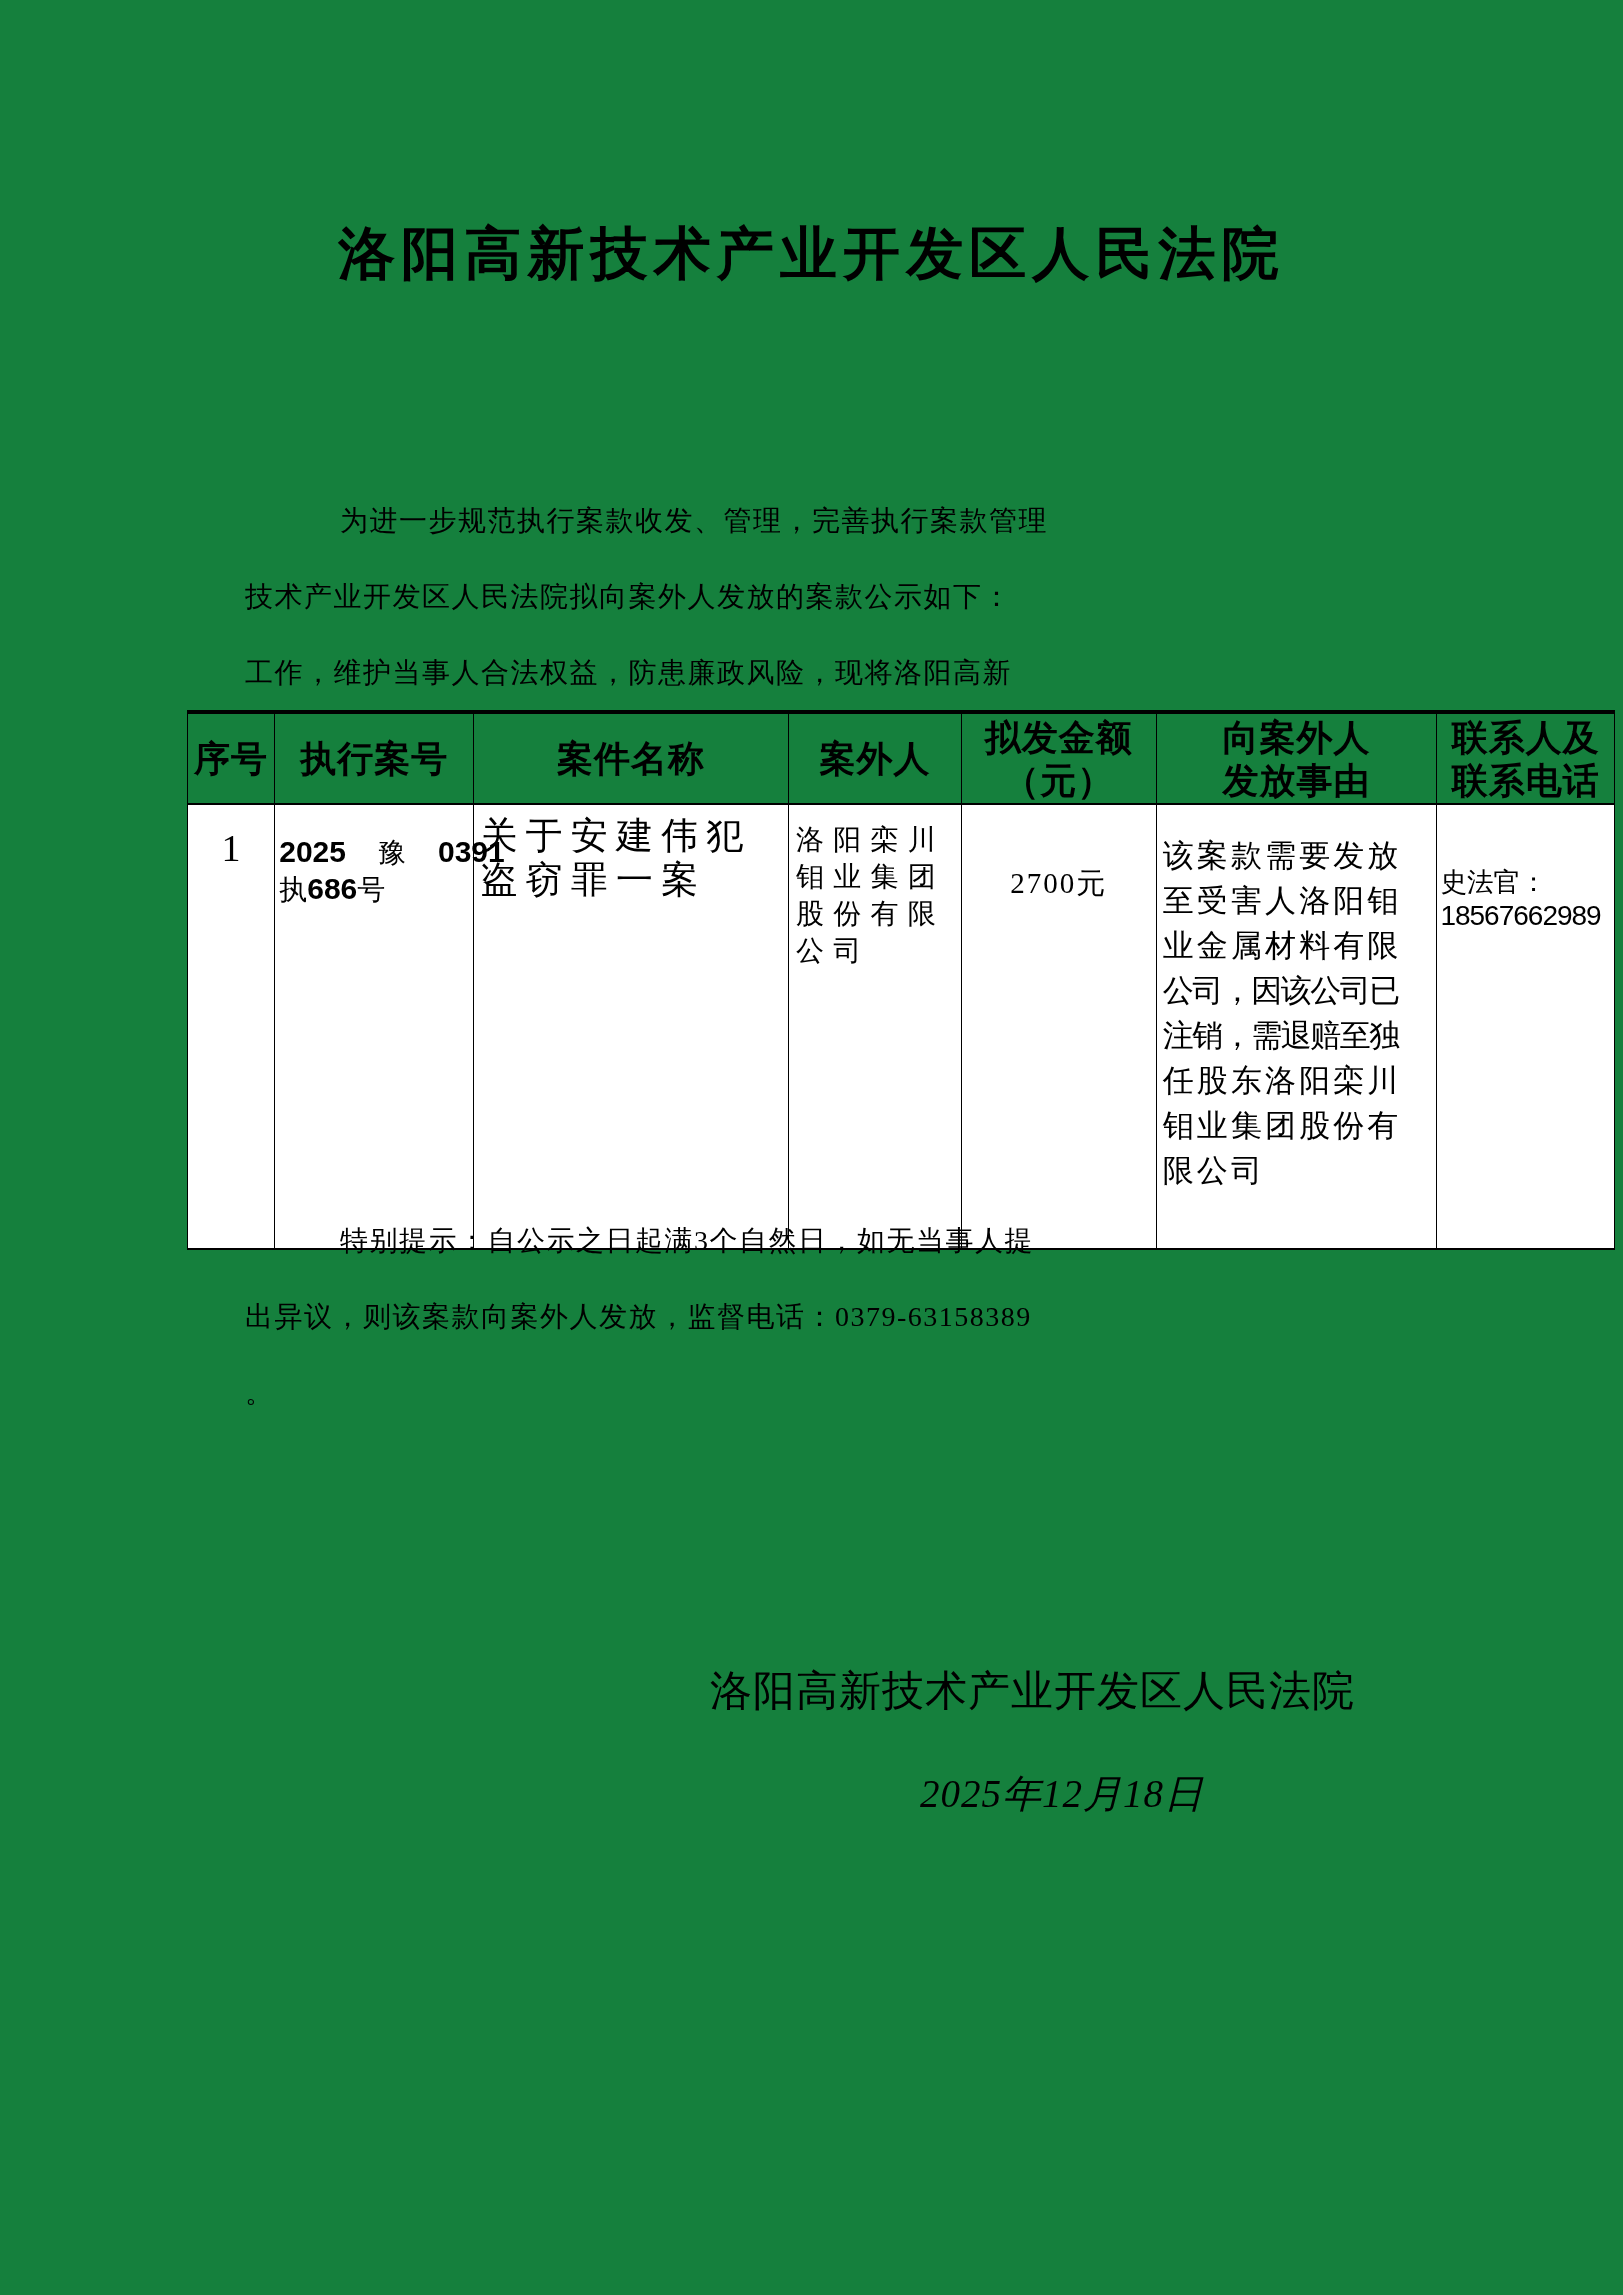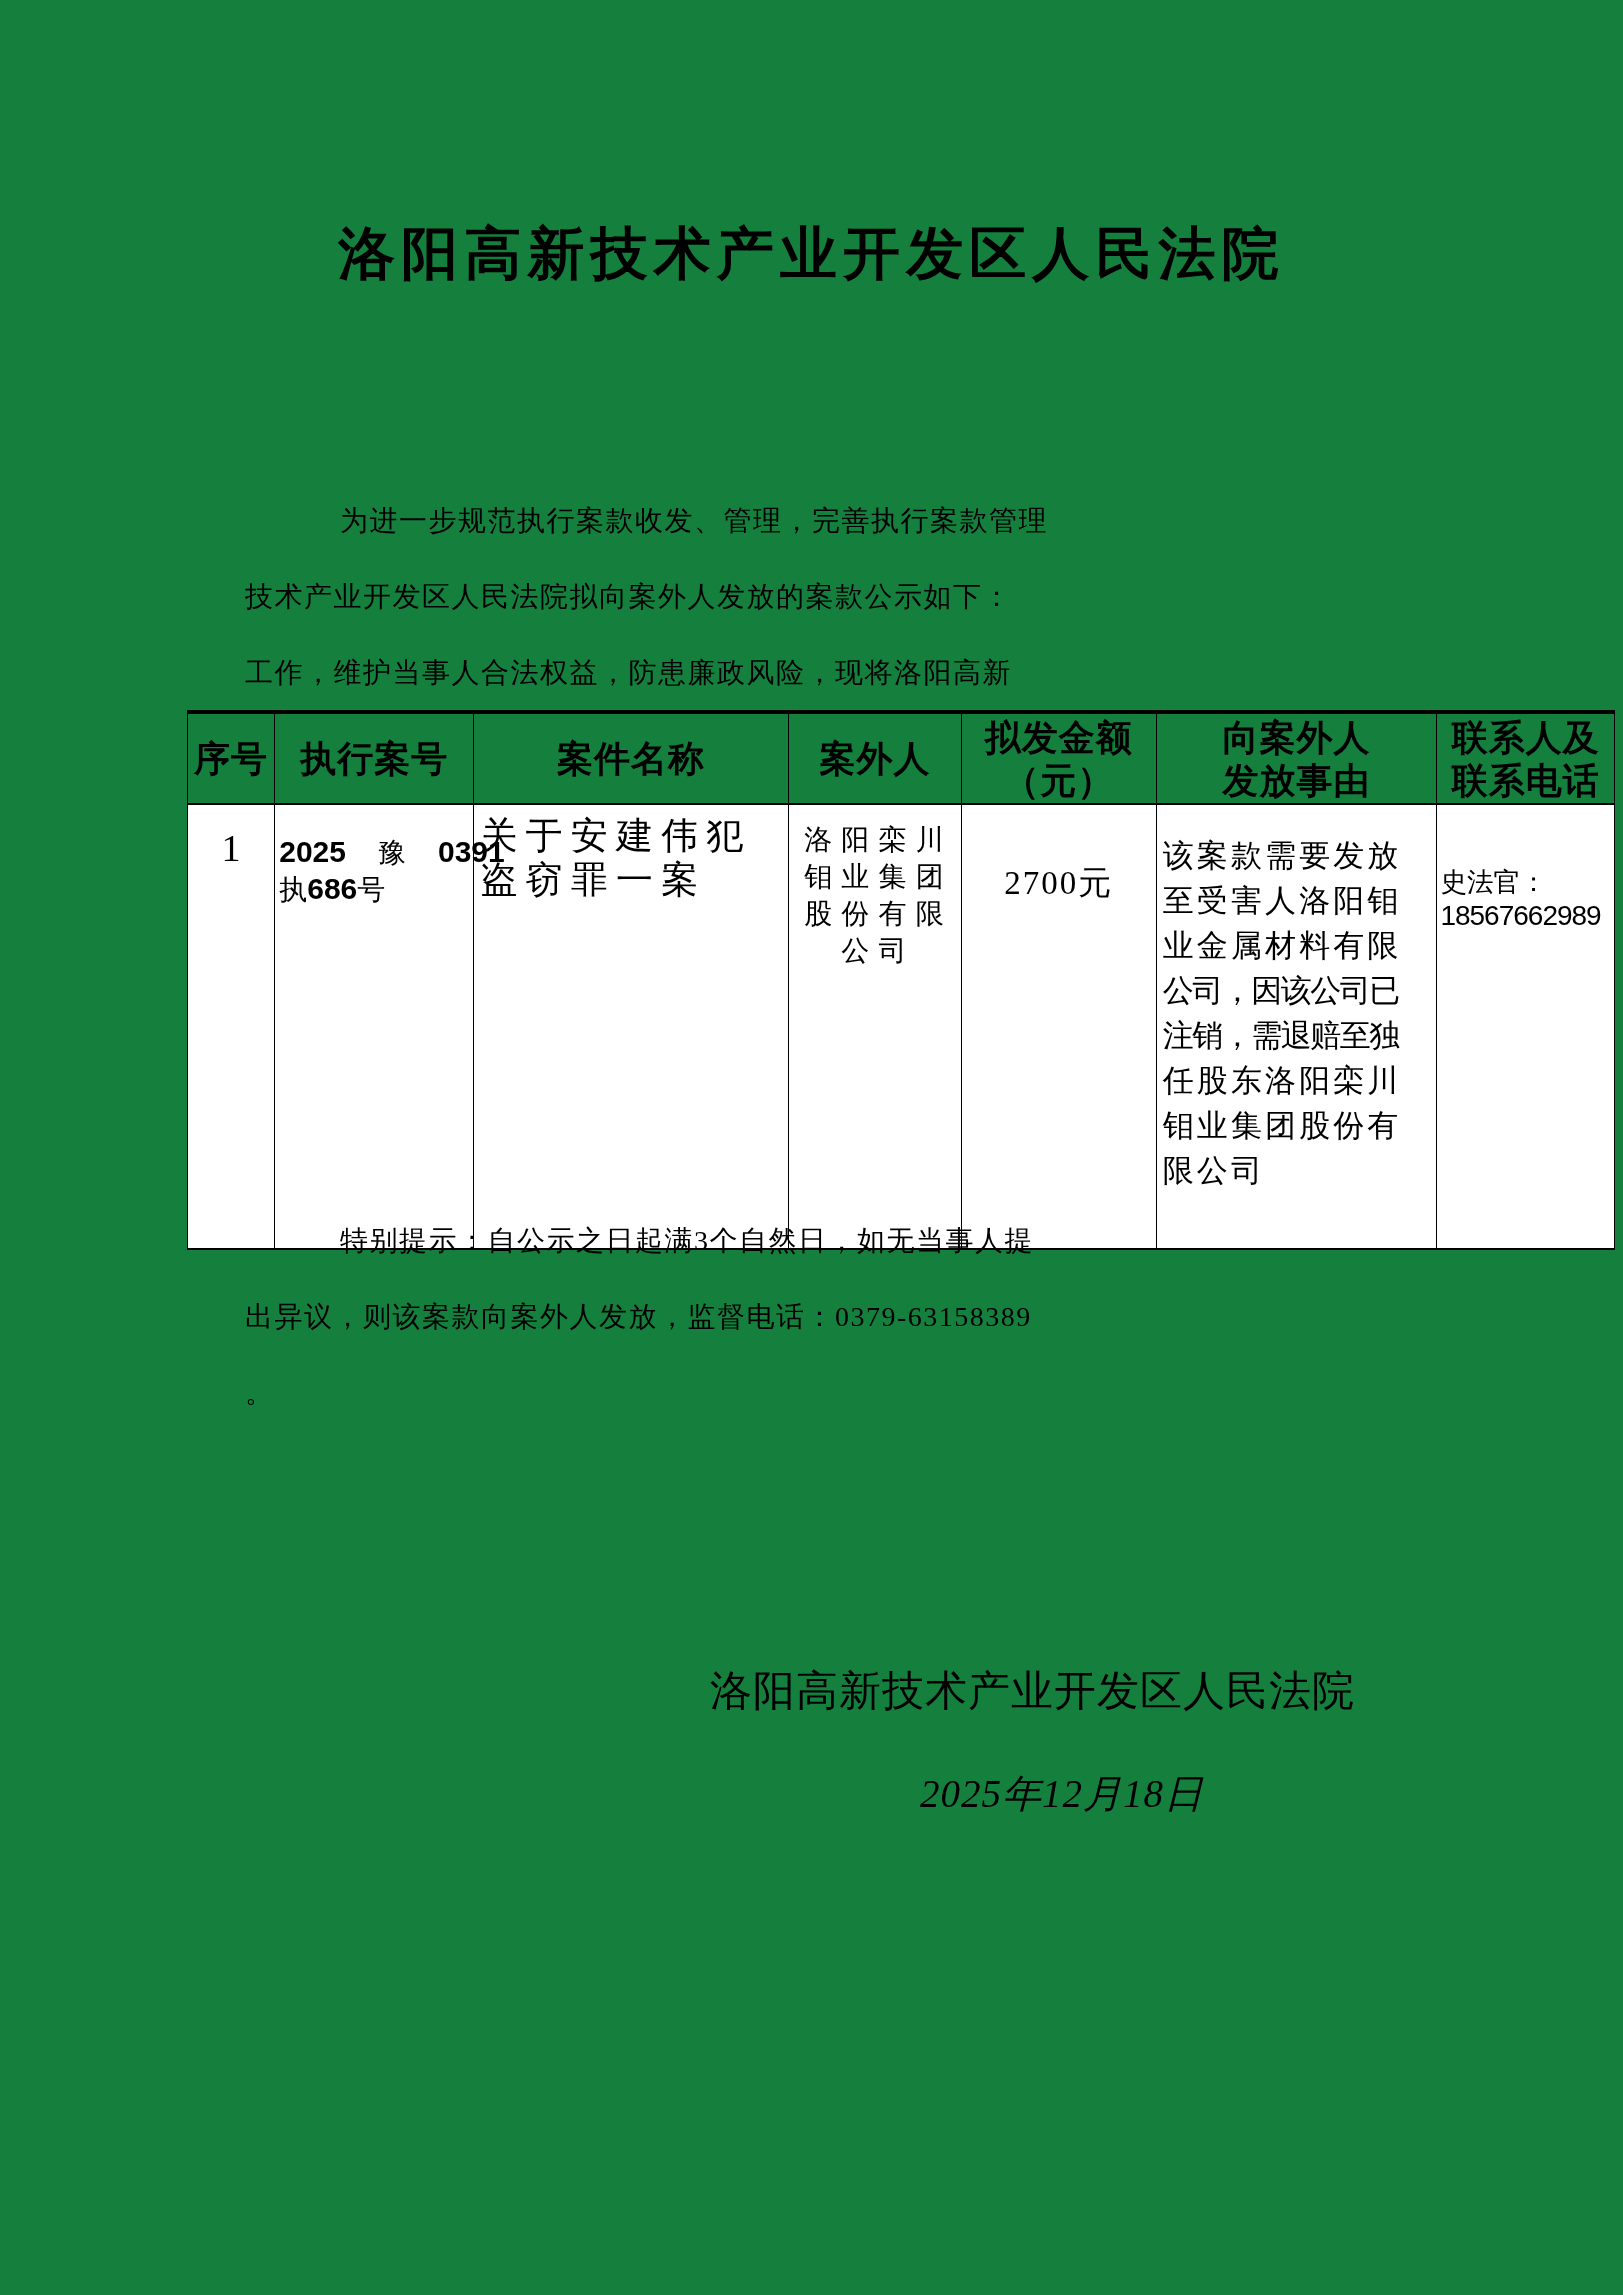--- a/index.html
+++ b/index.html
@@ -56,23 +56,23 @@
   }
   td.c-seq{padding-top:23px;text-align:center;font-size:38px;line-height:41px;}
   td.c-caseno{padding:30px 2px 0 4.1px;}
   .cnl1{display:flex;justify-content:space-between;align-items:baseline;padding-right:2px;gap:32px;}
   .num{font-family:"Liberation Sans","DejaVu Sans",sans-serif;font-weight:700;font-size:30px;line-height:33px;}
   .cjk-s{font-family:"Liberation Serif","DejaVu Serif",serif;font-size:28px;line-height:33px;}
   .cnl2{margin-top:3.1px;font-size:0;white-space:nowrap;}
   .cnl2 span{display:inline-block;vertical-align:baseline;}
   td.c-casename{padding:9.2px 0 0 6.1px;margin-left:44px;}
   .casename-line{font-size:37px;line-height:44px;letter-spacing:8.2px;white-space:nowrap;}
-  td.c-outsider{padding:16.4px 0 0 7.2px;text-align:center;}
+  td.c-outsider{padding:16.4px 0 0 7.2px;}
   .outsider-line{font-size:28px;line-height:37px;letter-spacing:9.2px;white-space:nowrap;}
-  td.c-amount{padding-top:60px;text-align:center;font-size:33px;line-height:36px;letter-spacing:2px;}
+  td.c-amount{padding-top:60px;text-align:center;font-size:29px;line-height:36px;letter-spacing:2px;}
   td.c-reason{padding:28px 0 0 6.1px;overflow:hidden;}
   .rl{font-size:31px;line-height:45px;letter-spacing:3.1px;white-space:nowrap;}
   .rl-tight{letter-spacing:-1.5px;}
   td.c-contact{padding:60px 0 0 3.1px;overflow:visible;}
   .cname{font-size:26.6px;line-height:34px;}
   .cphone{
     font-family:"Liberation Sans","DejaVu Sans",sans-serif;
     font-size:28px;line-height:34px;letter-spacing:-1px;white-space:nowrap;
   }
   .sig{

